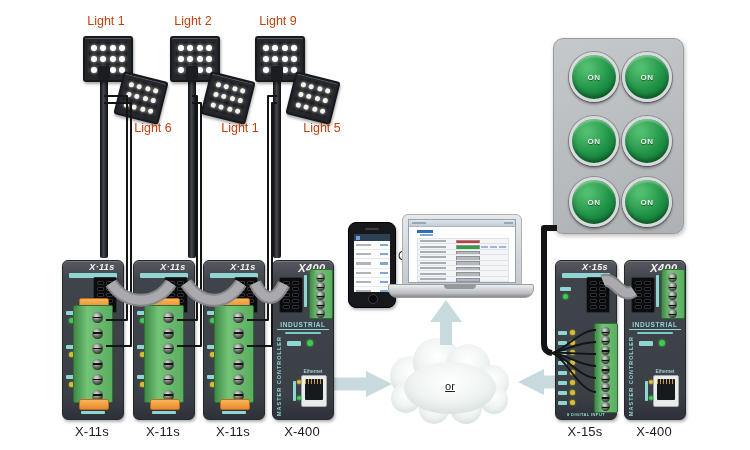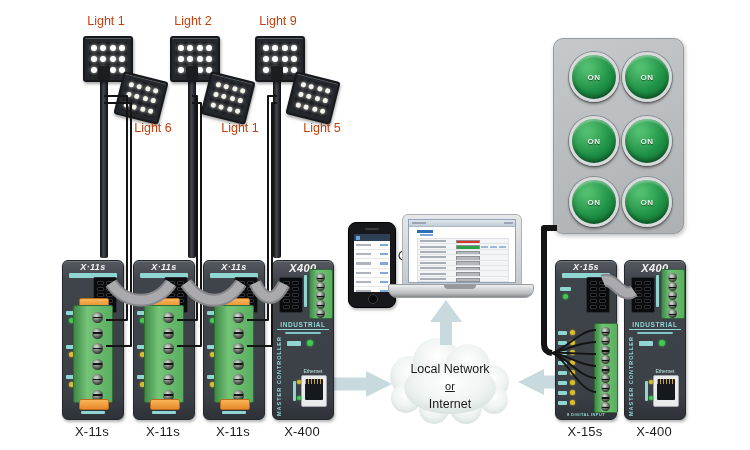--- a/index.html
+++ b/index.html
@@ -14,21 +14,21 @@
   .lamp-face{position:absolute;inset:4px;background:#14161a;border-radius:2px;
              display:grid;grid-template-columns:repeat(4,1fr);align-items:center;justify-items:center;}
   .led-dot{width:6px;height:6px;border-radius:50%;background:#ffffff;box-shadow:0 0 4px rgba(255,255,255,.95);}
   .lamp-small .led-dot{width:5px;height:5px;background:#f4f3e9;}
   .bracket{position:absolute;width:12px;height:14px;background:#1b1d21;border-radius:2px;}
 
   
   .module{position:absolute;width:60px;height:158px;border-radius:6px;
           background:linear-gradient(180deg,#565a60,#3f434a 12%,#3b3f46 85%,#2e3238);
           border:1px solid #24272c;box-shadow:inset 0 1px 0 rgba(255,255,255,.18),1px 2px 3px rgba(0,0,0,.3);}
-  .logo{position:absolute;top:1px;left:0;width:100%;text-align:center;color:#f4f4f4;
+  .logo{position:absolute;top:1px;left:9px;width:100%;text-align:center;color:#f4f4f4;
         font-size:9px;font-weight:bold;font-style:italic;letter-spacing:.4px;}
   .logo-big{font-size:11px;}
   .tealstrip{position:absolute;background:#8fd6d2;border-radius:1px;}
   .conn{position:absolute;width:24px;height:36px;background:#0b0c0e;border:1px solid #2c3036;border-radius:2px;
         display:grid;grid-template-rows:repeat(5,1fr);grid-auto-flow:column;gap:2px;padding:3px;box-sizing:border-box;}
   .pin{background:#000;border:1px solid #2e3237;border-radius:1px;}
   .latch{position:absolute;width:28px;height:9px;border-radius:2px;
          background:linear-gradient(180deg,#f8b658,#e8882b);border:1px solid #b86d1e;}
   .tblock{position:absolute;background:linear-gradient(90deg,#3f8a46,#74c478 35%,#5aae60);
           border:1px solid #2f6d35;border-radius:2px;}
@@ -122,23 +122,21 @@
       <circle cx="406" cy="398" r="15" fill="url(#cg)"></circle>
       <ellipse cx="450" cy="388" rx="46" ry="26" fill="url(#cg)"></ellipse>
     </g>
     <g fill="#c9dade">
       <polygon points="446,300 462,322 452,322 452,345 440,345 440,322 430,322"></polygon>
       <polygon points="392,384 366,371 366,377.5 330,377.5 330,390.5 366,390.5 366,397"></polygon>
       <polygon points="518,382 544,369 544,375.5 566,375.5 566,388.5 544,388.5 544,395"></polygon>
     </g>
   </svg>
 
-  <div class="cloud-line" style="top:362px;font-size:12.5px;">Local Network</div>
   <div class="cloud-line" style="top:380px;font-size:11px;text-decoration:underline;">or</div>
-  <div class="cloud-line" style="top:397px;font-size:12.5px;">Internet</div>
 
   <div class="bpanel" id="bpanel">
       <div class="onbtn" style="left: 15px; top: 13px;">ON</div>
       <div class="onbtn" style="left: 68px; top: 13px;">ON</div>
       <div class="onbtn" style="left: 15px; top: 77px;">ON</div>
       <div class="onbtn" style="left: 68px; top: 77px;">ON</div>
       <div class="onbtn" style="left: 15px; top: 138px;">ON</div>
       <div class="onbtn" style="left: 68px; top: 138px;">ON</div>
     </div>
 

